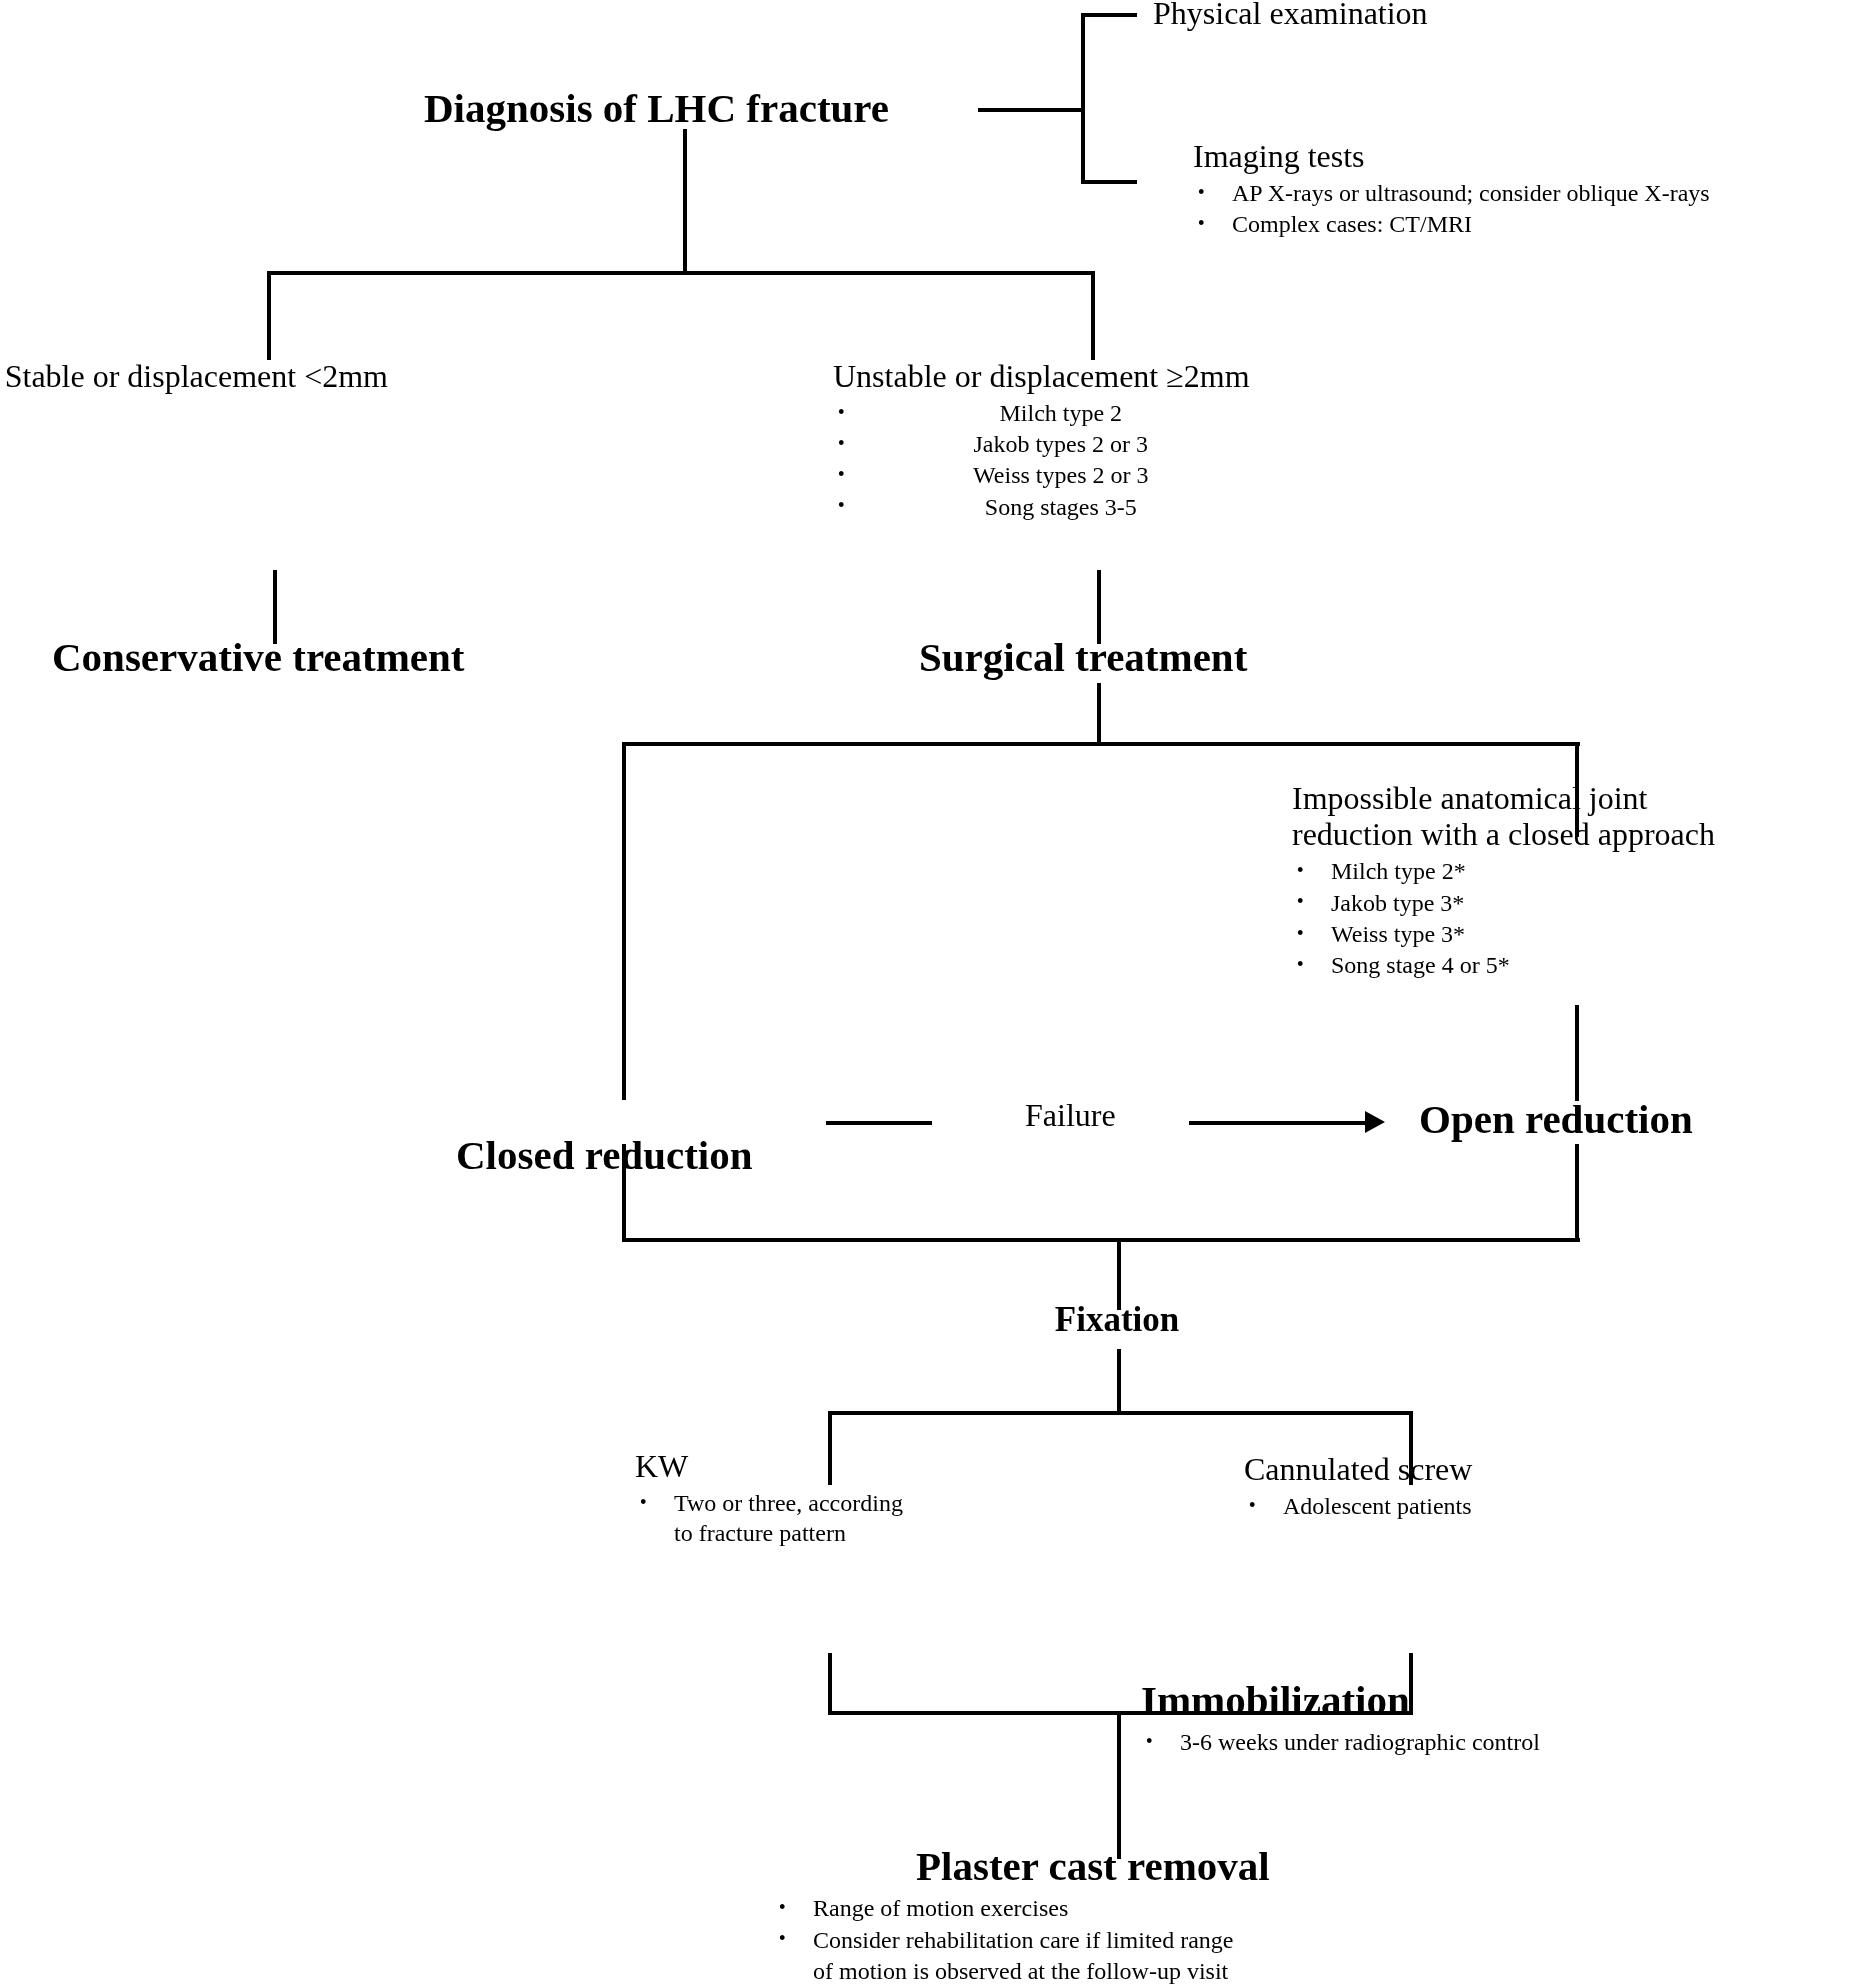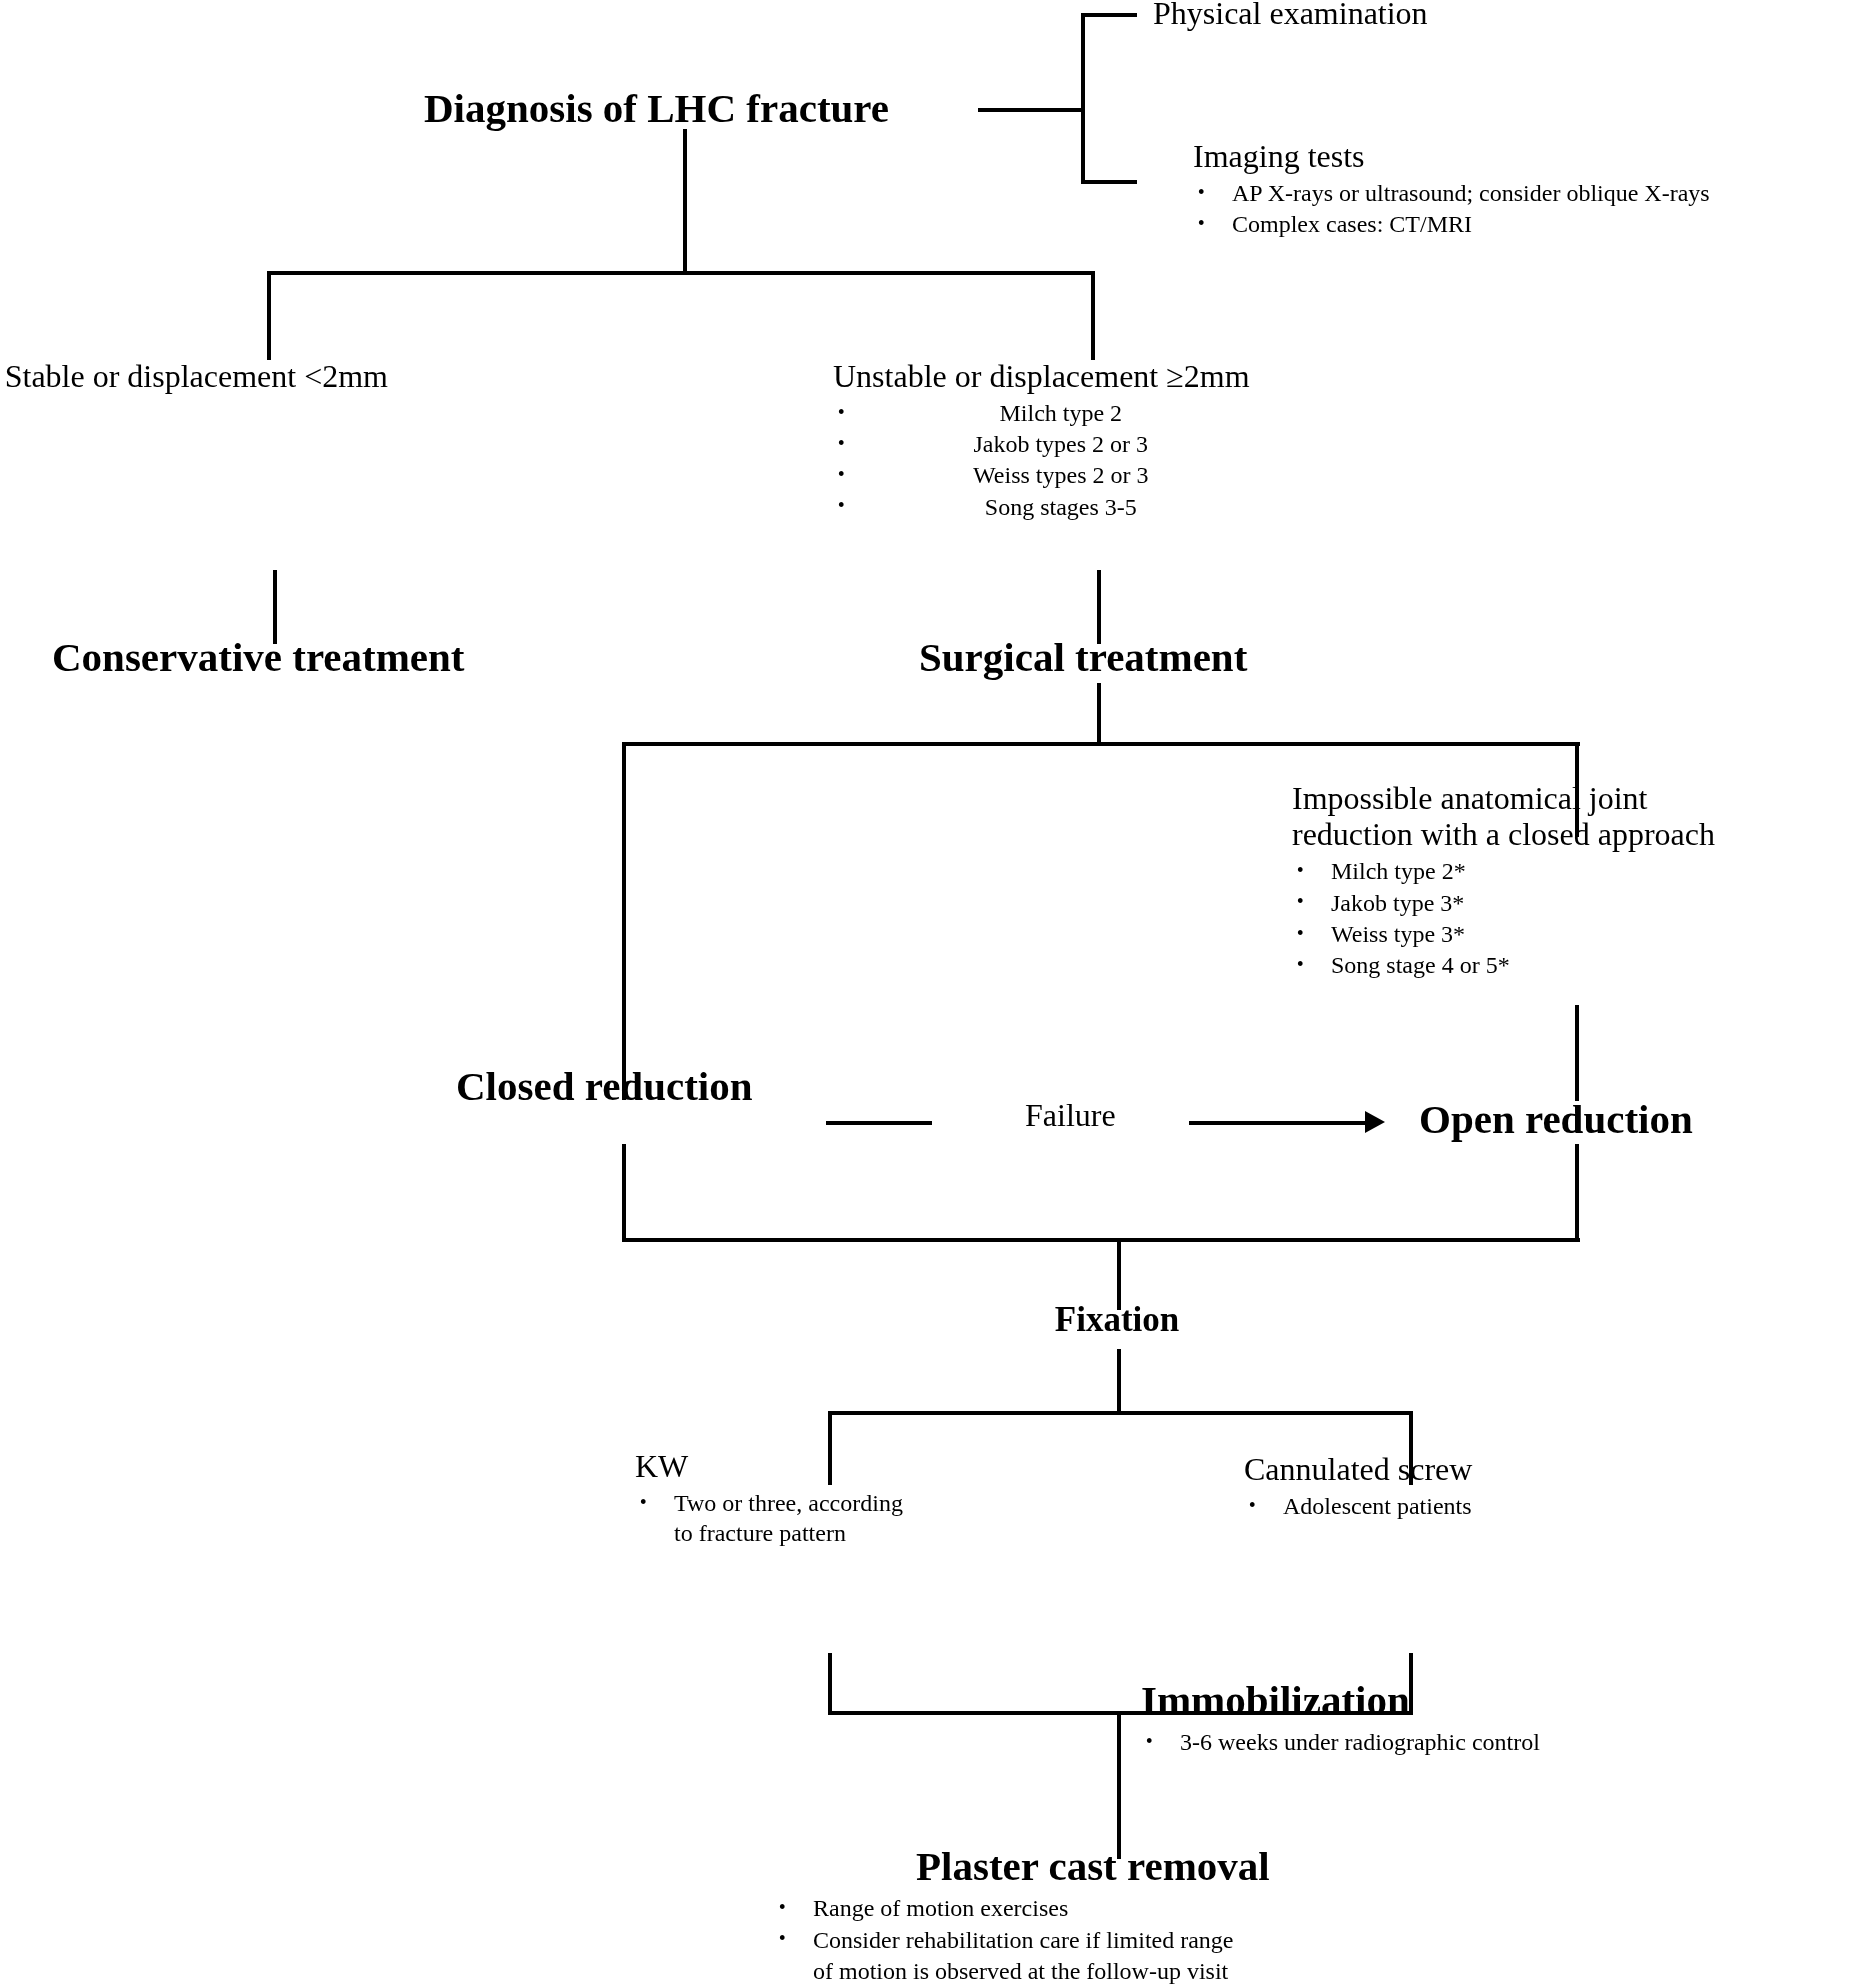--- a/index.html
+++ b/index.html
@@ -142,21 +142,21 @@
     <ul class="bl">
       <li>Milch type 2*</li>
       <li>Jakob type 3*</li>
       <li>Weiss type 3*</li>
       <li>Song stage 4 or 5*</li>
     </ul>
   </div>
 
   <div class="vline" style="left:1575px; top:1005px; height:96px;"></div>
 
-  <div class="node hd" style="left:456px; top:1064px;">Closed reduction</div>
+  <div class="node hd" style="left:456px; top:1133px;">Closed reduction</div>
 
   <div class="hline" style="left:826px; top:1121px; width:106px;"></div>
 
   <div class="node plain" style="left:1025px; top:1097px;">Failure</div>
 
   <div class="hline" style="left:1189px; top:1121px; width:177px;"></div>
   <div class="arrow-head" style="left:1365px; top:1111px;"></div>
 
   <div class="node hd" style="left:1419px; top:1097px;">Open reduction</div>
 

